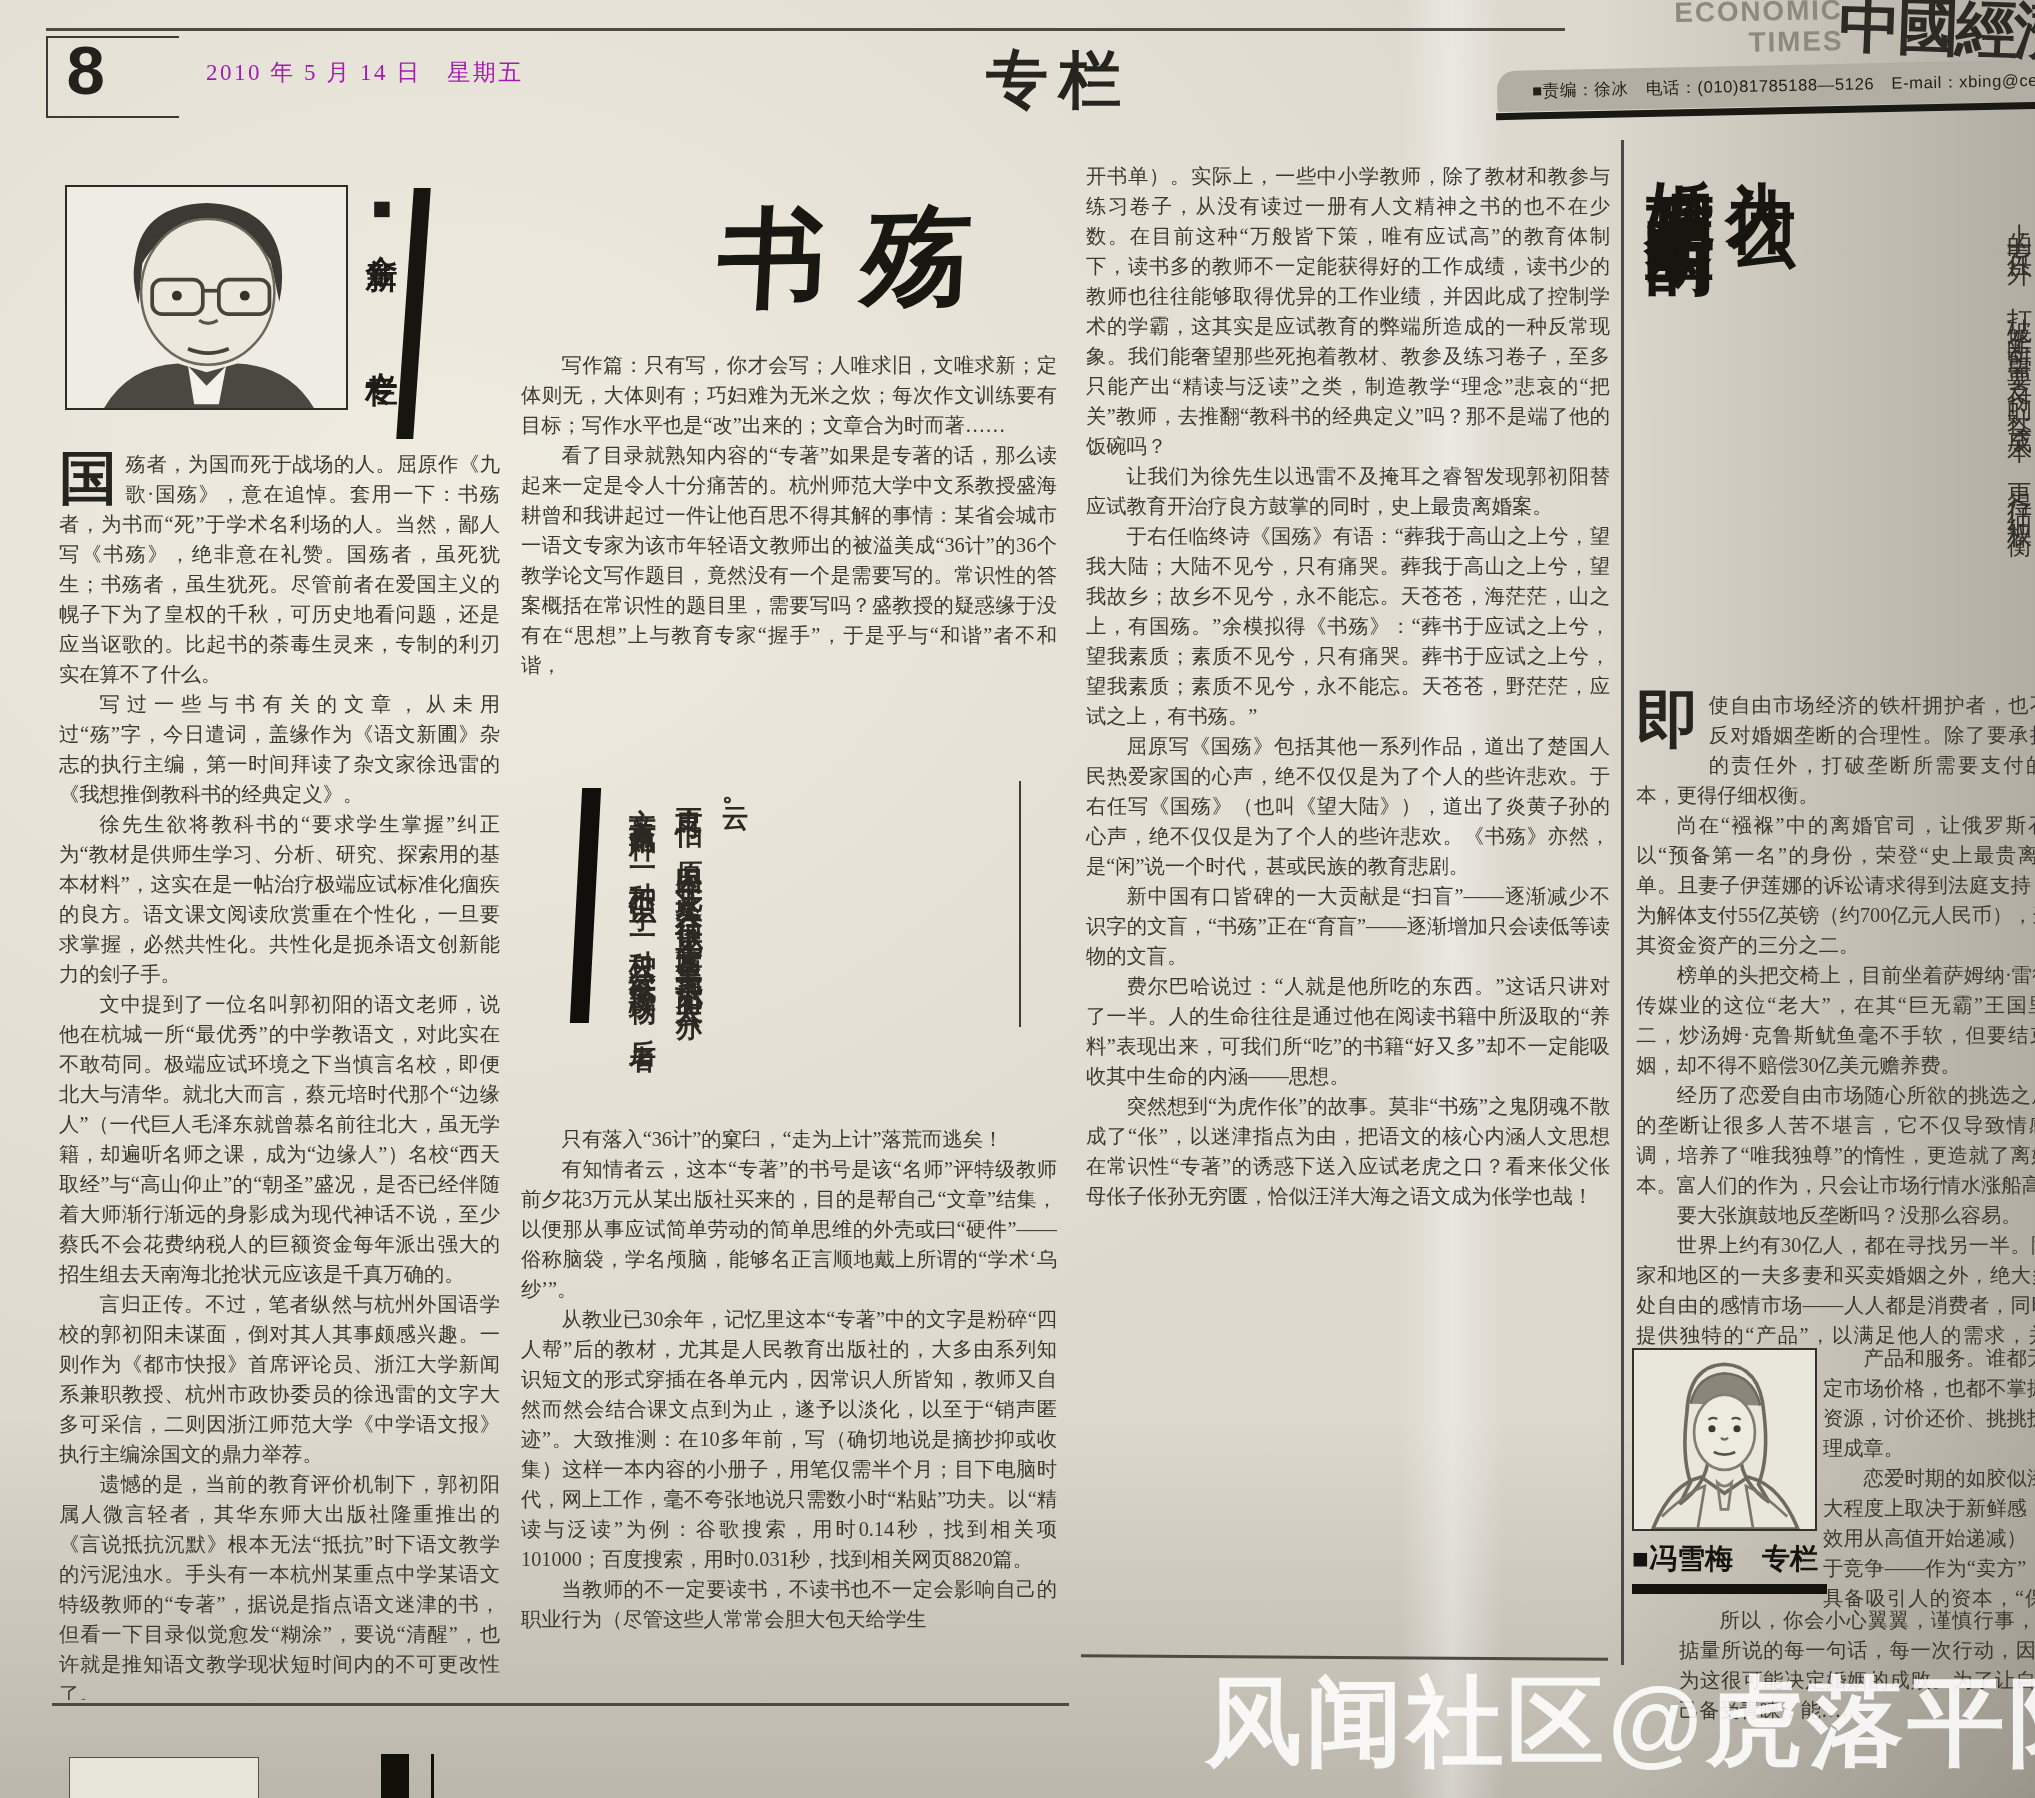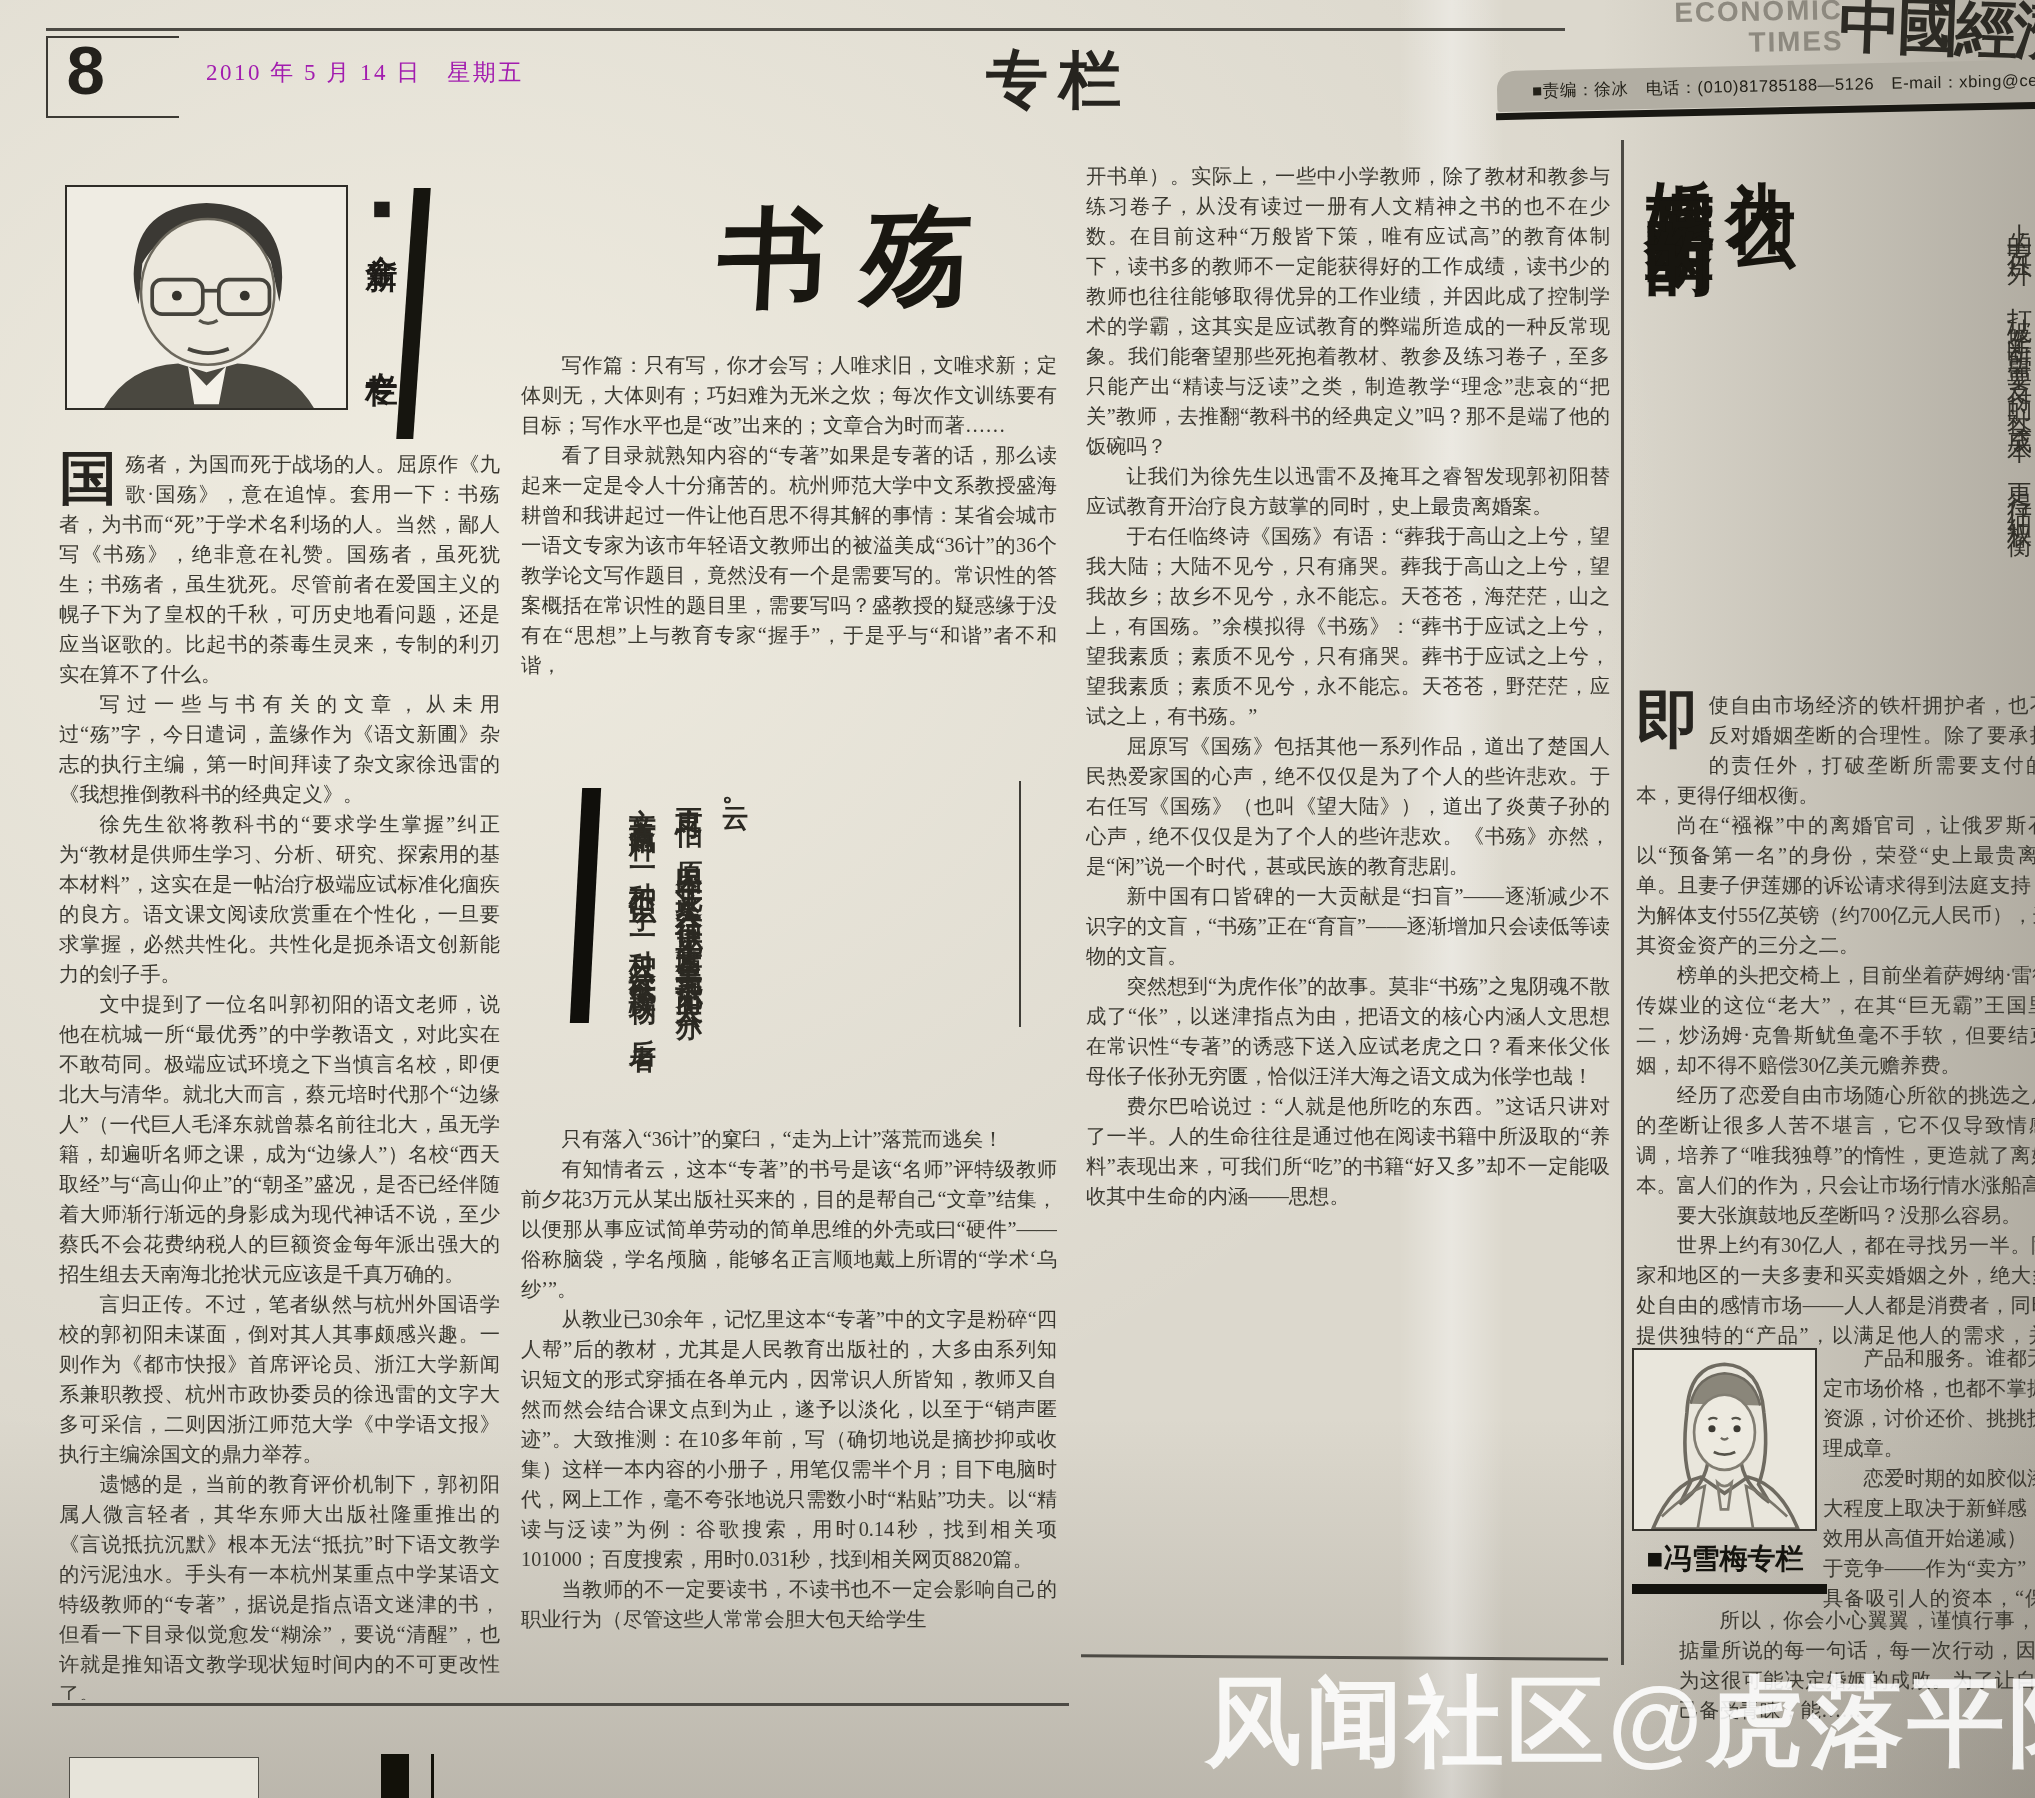--- a/index.html
+++ b/index.html
@@ -53,21 +53,21 @@
   
   #a2{position:absolute;left:1627px;top:114px;width:409px;height:1685px;}
   #a2-title{position:absolute;left:11px;top:11px;writing-mode:vertical-rl;white-space:pre-line;
       font-size:69px;font-weight:bold;line-height:1.18;letter-spacing:10px;color:#17150f;}
   #a2-lead{position:absolute;left:147px;top:89px;width:320px;height:431px;
       writing-mode:vertical-rl;font-size:25px;line-height:2.0;letter-spacing:10px;color:#312f28;}
   #a2-body{position:absolute;left:9.2px;top:576px;width:478px;height:656px;overflow:hidden;}
   #a2-body .dropcap{font-size:64px;line-height:62px;}
   #a2-photo-card{position:absolute;left:5px;top:1234px;width:186px;}
   #a2-photo{width:181px;height:179px;background:#e9e6dc;border:2.5px solid #33312b;}
-  #a2-cap-row{display:flex;justify-content:center;align-items:center;margin-top:8.6px;
+  #a2-cap-row{display:flex;justify-content:space-between;align-items:center;margin-top:8.6px;
       font-family:"Liberation Sans",sans-serif;font-weight:bold;font-size:28px;color:#14130e;}
   #a2-cap-bar{margin-top:6.2px;width:195px;height:10px;background:#14130e;}
   #a2-side{position:absolute;left:196px;top:1229px;width:265px;height:265px;overflow:hidden;}
   #a2-bottom{position:absolute;left:40px;top:1491px;width:357px;height:179px;overflow:hidden;margin-left:12px;}
   
   #watermark{position:absolute;left:1205px;top:1658px;font-size:97px;font-weight:bold;
       font-family:"Liberation Sans",sans-serif;color:rgba(255,255,255,0.88);
       letter-spacing:3.7px;z-index:40;white-space:nowrap;}
   #frag-photo{position:absolute;left:69px;top:1757px;width:188px;height:41px;
       background:#e7e4da;border:1.8px solid #514f48;border-bottom:none;}
@@ -160,22 +160,22 @@
       </div>
   </div>
 
   <div class="col body-txt" style="left:1086px;top:161px;width:524px;height:1491px;">
     <p class="noindent">开书单）。实际上，一些中小学教师，除了教材和教参与练习卷子，从没有读过一册有人文精神之书的也不在少数。在目前这种“万般皆下策，唯有应试高”的教育体制下，读书多的教师不一定能获得好的工作成绩，读书少的教师也往往能够取得优异的工作业绩，并因此成了控制学术的学霸，这其实是应试教育的弊端所造成的一种反常现象。我们能奢望那些死抱着教材、教参及练习卷子，至多只能产出“精读与泛读”之类，制造教学“理念”悲哀的“把关”教师，去推翻“教科书的经典定义”吗？那不是端了他的饭碗吗？</p>
     <div>
         <p>让我们为徐先生以迅雷不及掩耳之睿智发现郭初阳替应试教育开治疗良方鼓掌的同时，史上最贵离婚案。</p>
         <p>于右任临终诗《国殇》有语：“葬我于高山之上兮，望我大陆；大陆不见兮，只有痛哭。葬我于高山之上兮，望我故乡；故乡不见兮，永不能忘。天苍苍，海茫茫，山之上，有国殇。”余模拟得《书殇》：“葬书于应试之上兮，望我素质；素质不见兮，只有痛哭。葬书于应试之上兮，望我素质；素质不见兮，永不能忘。天苍苍，野茫茫，应试之上，有书殇。”</p>
         <p>屈原写《国殇》包括其他一系列作品，道出了楚国人民热爱家国的心声，绝不仅仅是为了个人的些许悲欢。于右任写《国殇》（也叫《望大陆》），道出了炎黄子孙的心声，绝不仅仅是为了个人的些许悲欢。《书殇》亦然，是“闲”说一个时代，甚或民族的教育悲剧。</p>
         <p>新中国有口皆碑的一大贡献是“扫盲”——逐渐减少不识字的文盲，“书殇”正在“育盲”——逐渐增加只会读低等读物的文盲。</p>
+        <p>费尔巴哈说过：“人就是他所吃的东西。”这话只讲对了一半。人的生命往往是通过他在阅读书籍中所汲取的“养料”表现出来，可我们所“吃”的书籍“好又多”却不一定能吸收其中生命的内涵——思想。</p>
         <p>突然想到“为虎作伥”的故事。莫非“书殇”之鬼阴魂不散成了“伥”，以迷津指点为由，把语文的核心内涵人文思想在常识性“专著”的诱惑下送入应试老虎之口？看来伥父伥母伥子伥孙无穷匮，恰似汪洋大海之语文成为伥学也哉！</p>
-        <p>费尔巴哈说过：“人就是他所吃的东西。”这话只讲对了一半。人的生命往往是通过他在阅读书籍中所汲取的“养料”表现出来，可我们所“吃”的书籍“好又多”却不一定能吸收其中生命的内涵——思想。</p>
       </div>
   </div>
 
   <div class="rule" style="left:52px;top:1703px;width:1017px;height:2.5px;"></div>
   <div class="rule" style="left:1081px;top:1656px;width:527px;height:2.5px;transform:rotate(0.4deg);"></div>
   <div class="rule" style="left:1621px;top:140px;width:2.5px;height:1525px;"></div>
 
   <div id="a2">
     <div id="a2-title">为什么
 婚姻是垄断的</div>

